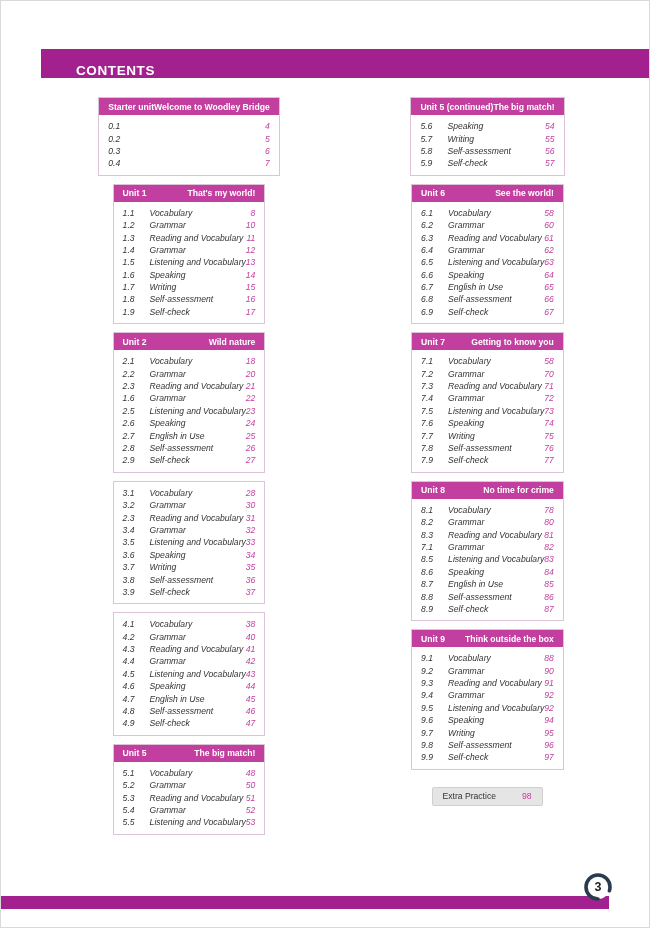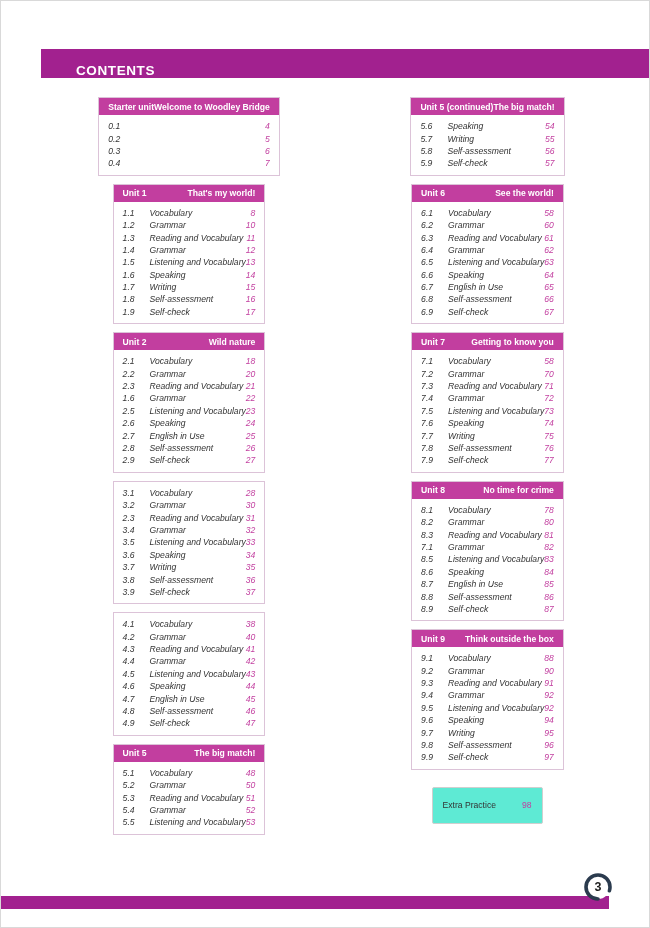--- a/index.html
+++ b/index.html
@@ -36,22 +36,22 @@
   .unit-body { padding: 5px 0; font-style: italic; }
   .toc-row {
     display: flex; align-items: center; height: 12.4px;
     padding: 0 9px; font-size: 8.6px; color: #333;
   }
   .toc-row .num { width: 27px; flex: none; }
   .toc-row .label { flex: 1; }
   .toc-row .pg { flex: none; color: var(--pink, #c23e9f); }
   .extra-box {
     margin-top: 9px; border: 1px solid #cfcfcf; border-radius: 2px;
-    height: 37px; display: flex; justify-content: space-between; align-items: center;
-    padding: 0 10px 0 9px; font-size: 8.6px; color: #333; background: #5eead4;
+    height: 19px; display: flex; justify-content: space-between; align-items: center;
+    padding: 0 10px 0 9px; font-size: 8.6px; color: #333; background: #e5e5e5;
   }
   .extra-box .pg { color: var(--pink, #c23e9f); margin-left: 26px; }
   .bottom-band {
     position: absolute; left: 0; right: 40px; bottom: 18px; height: 13px;
     background: var(--band, #a2218f); z-index: 1;
   }
   .page-badge {
     position: absolute; right: 36px; bottom: 25px; width: 30px; height: 30px; z-index: 2;
   }
   .page-badge svg { position: absolute; left: 0; top: 0; }

